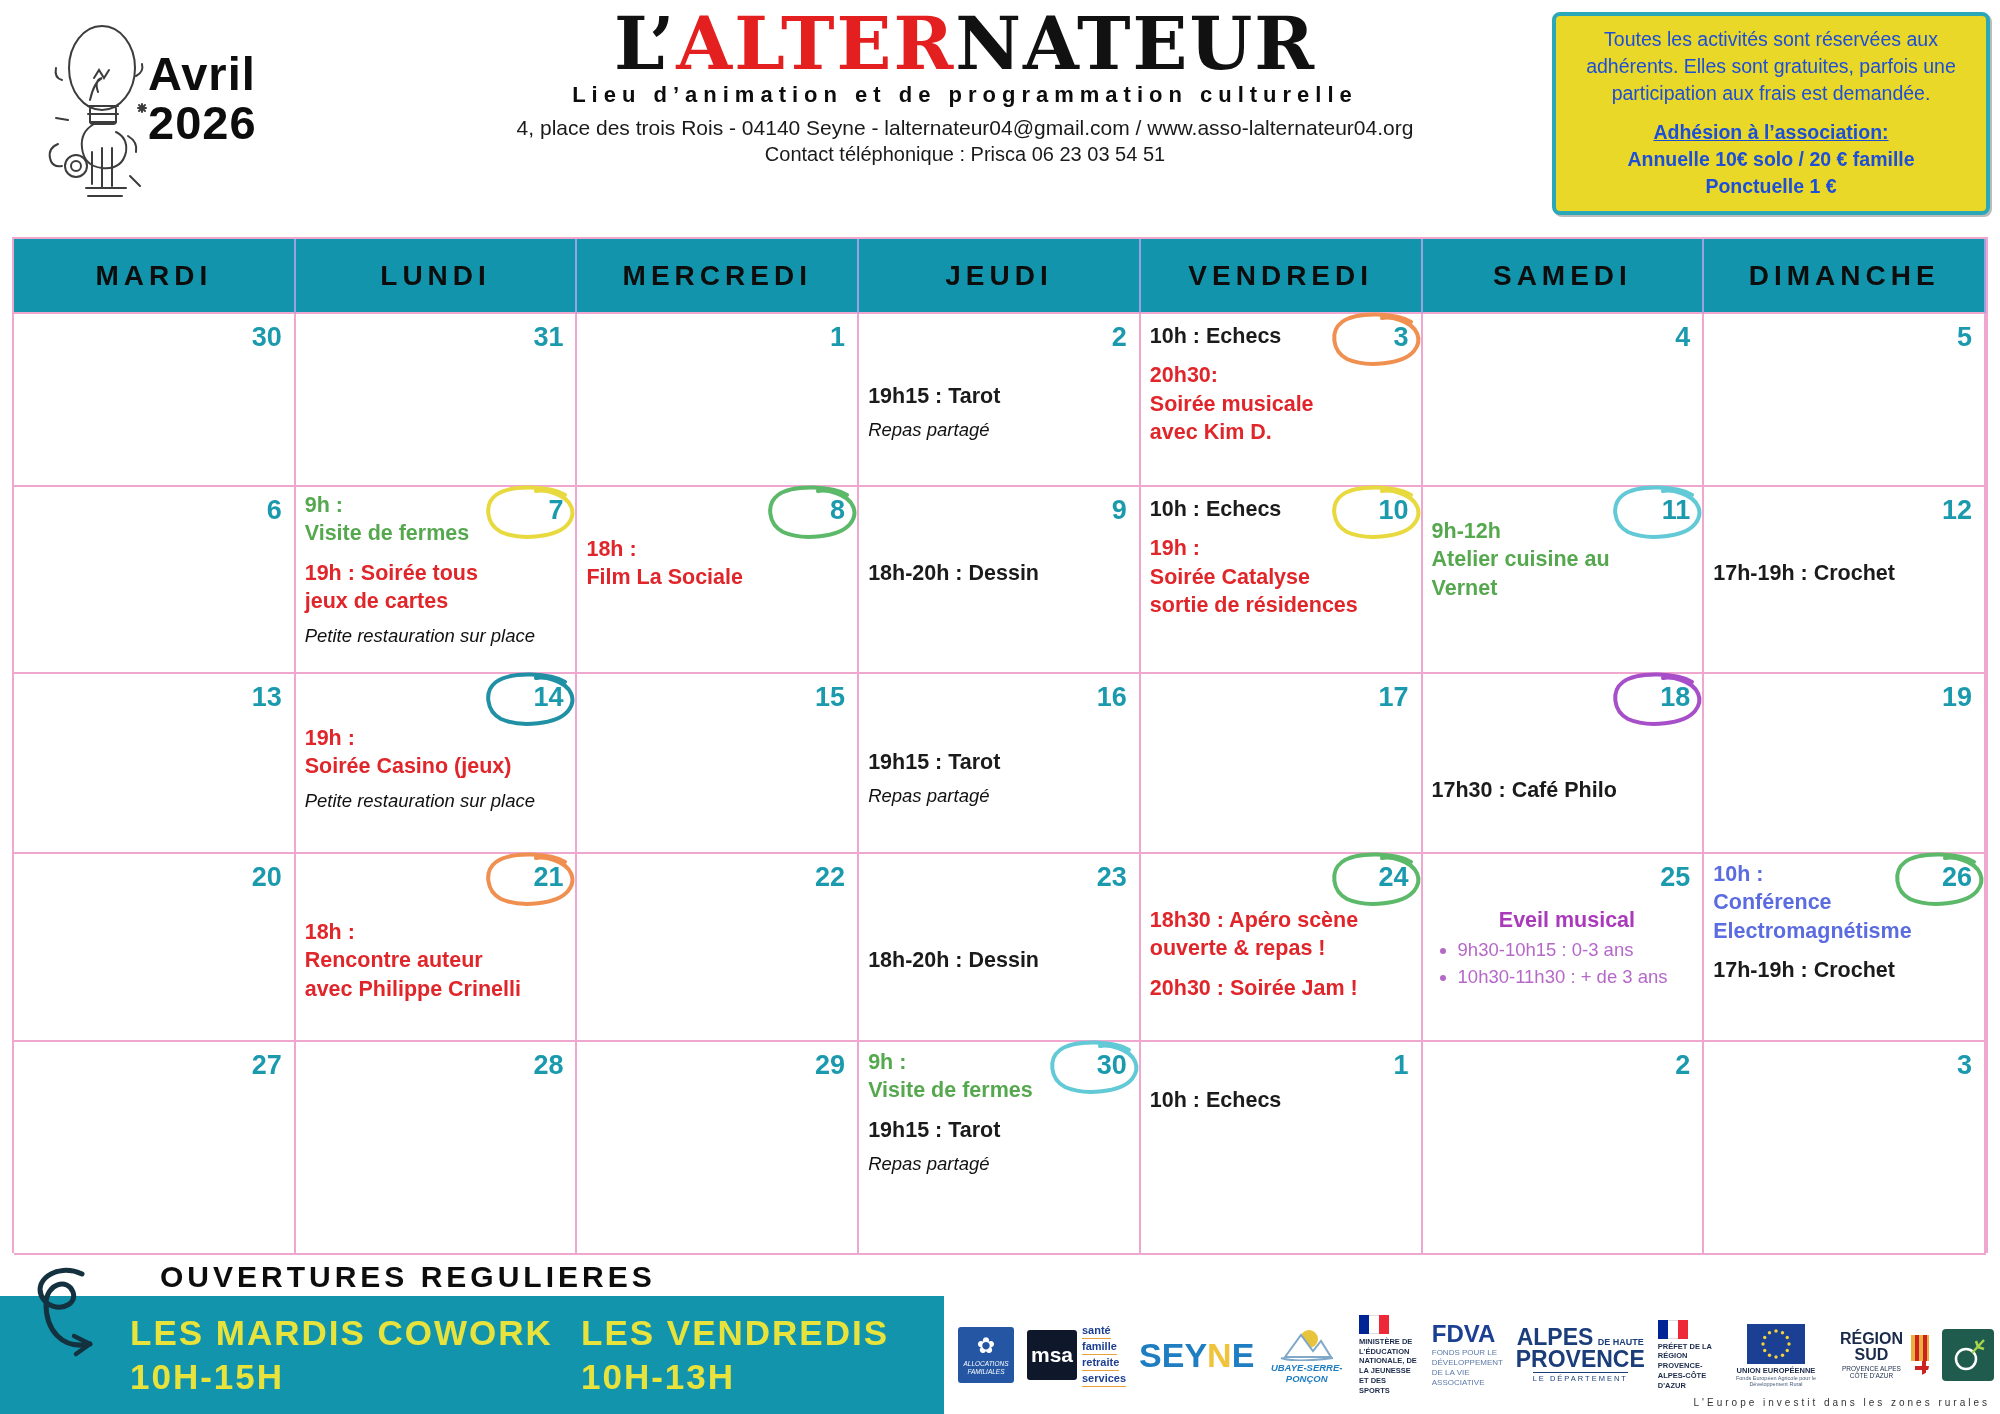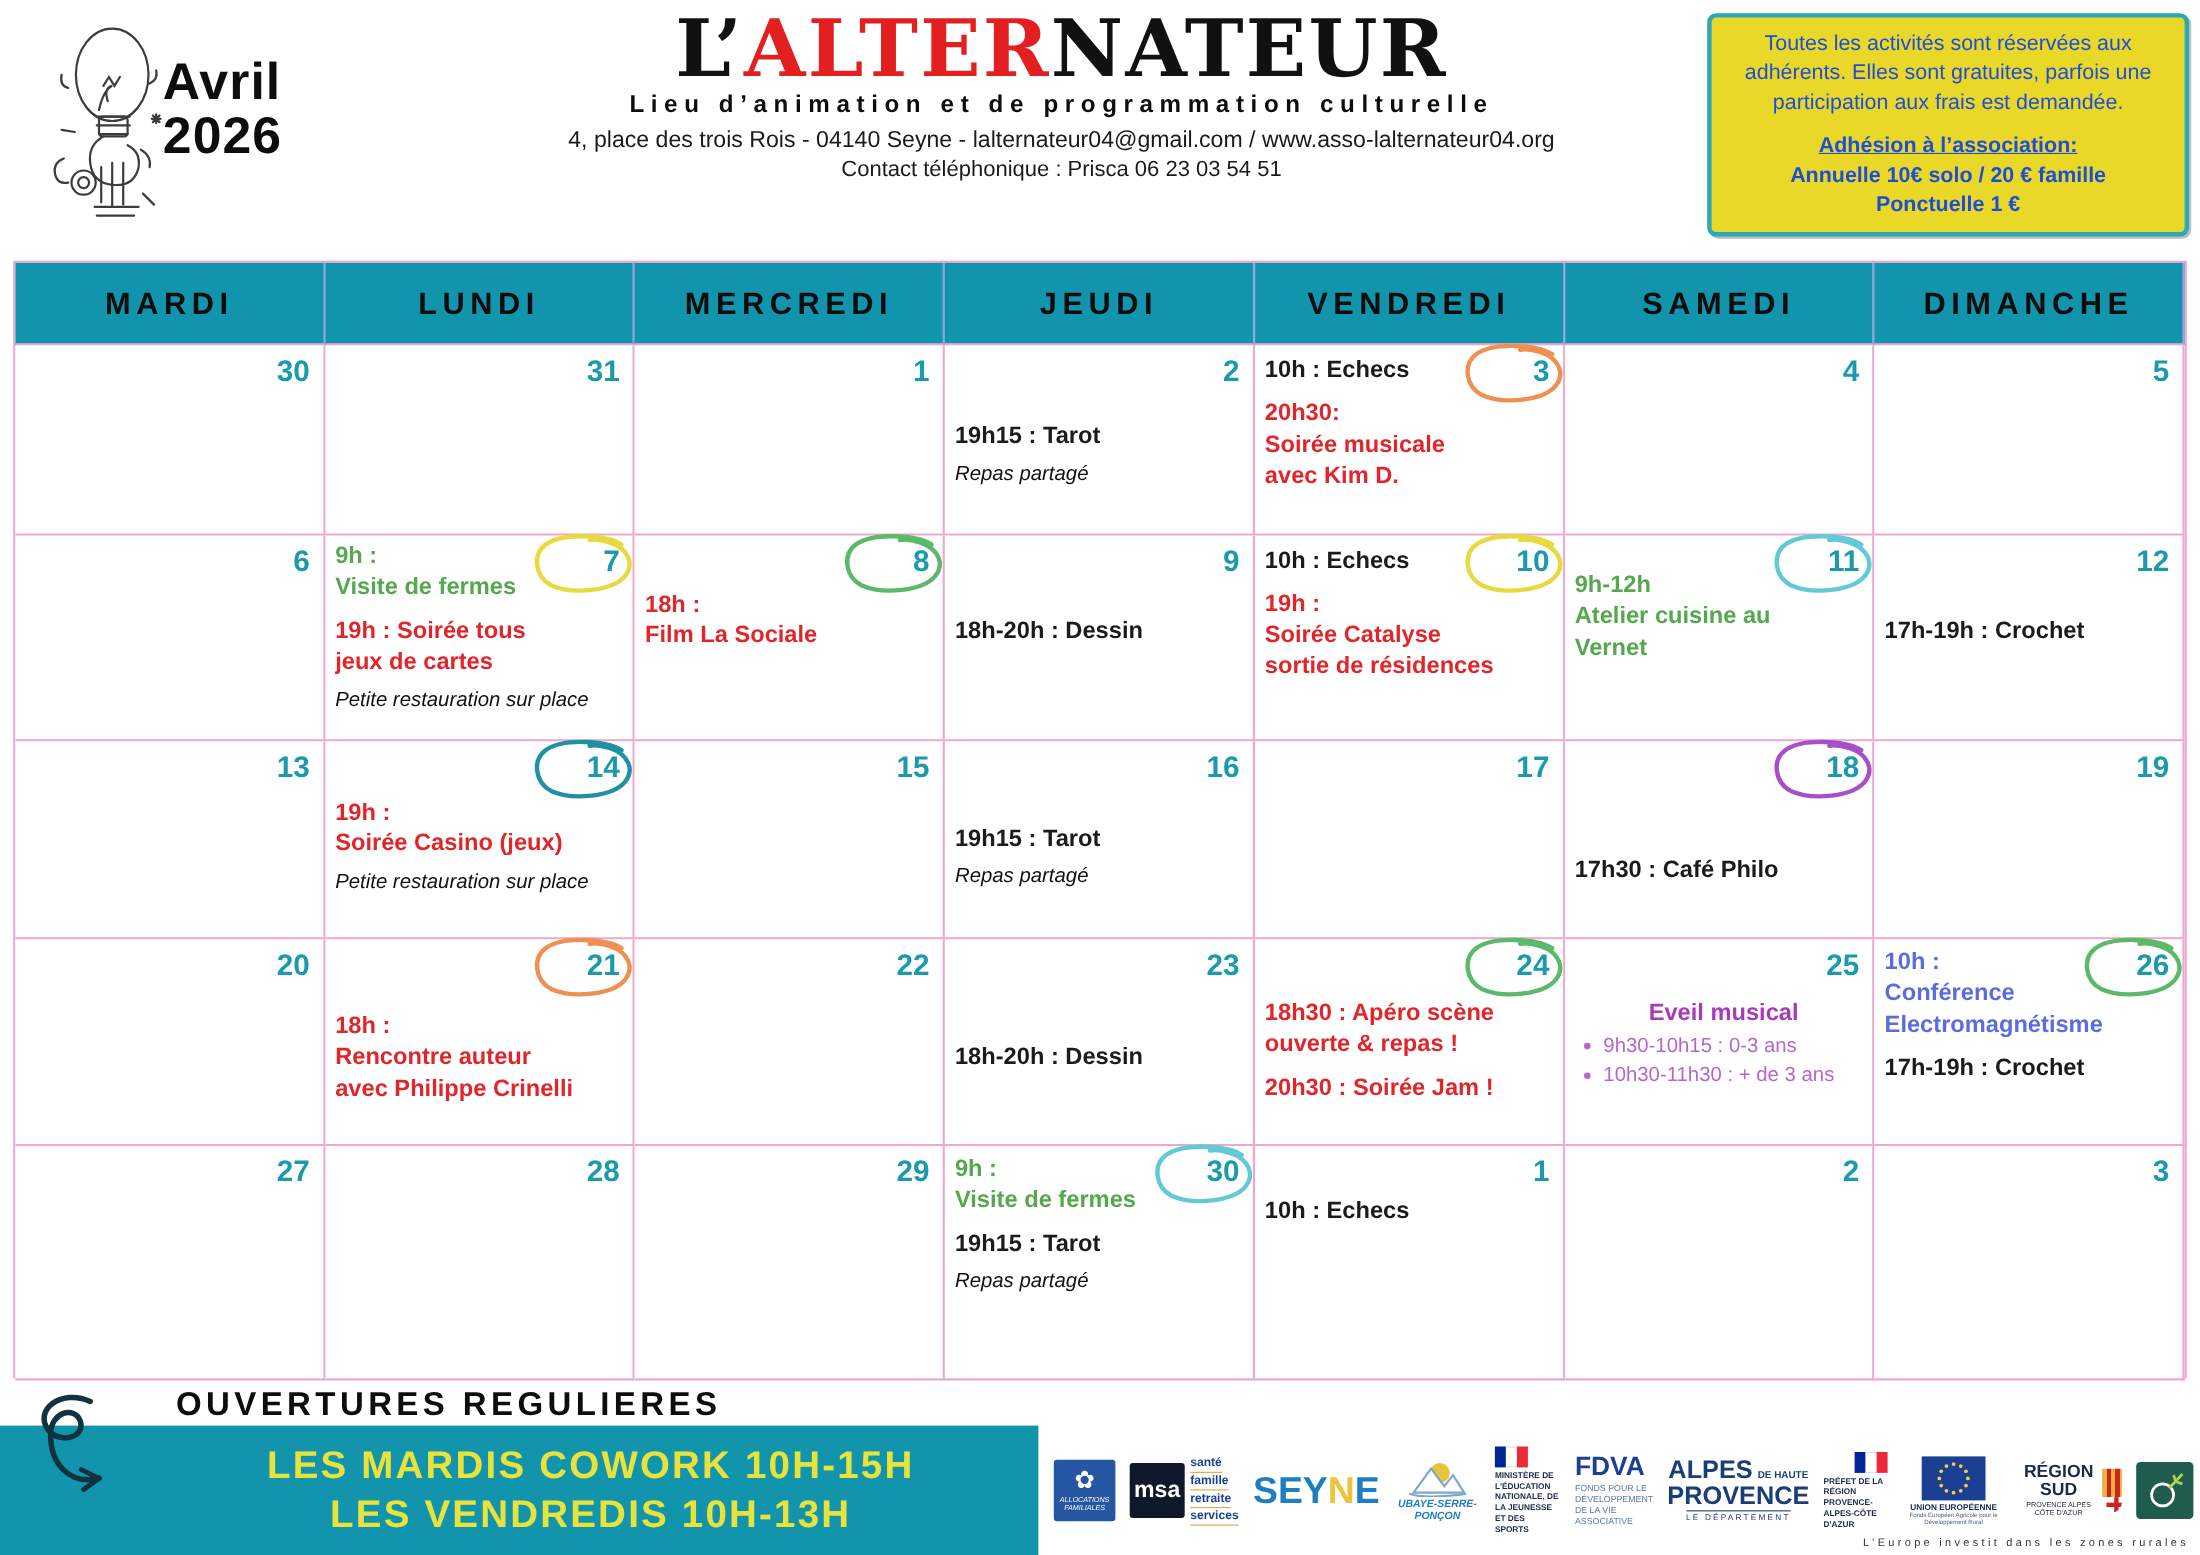--- a/index.html
+++ b/index.html
@@ -33,21 +33,21 @@
   .ev.red { color:#e0262a; }
   .ev.green { color:#55a84e; }
   .ev.blue { color:#5b6be0; }
   .ev.purple { color:#a93ab9; text-align:center; margin-bottom:4px; }
   .ev.italic { font-weight:normal; font-style:italic; font-size:18.5px; margin-top:-3px; color:#111; }
   .ev-bullets { list-style:disc; padding-left:26px; color:#b668c9; font-size:18.5px; font-weight:normal; line-height:1.35; }
   .ev-bullets li { margin-bottom:2px; }
 
   
   .reg-title { position:absolute; left:160px; top:1260px; font-size:30px; font-weight:bold; letter-spacing:4px; color:#0d0d0d; }
-  .banner { position:absolute; left:0; top:1296px; width:944px; height:118px; background:#1295ac; display:flex; flex-direction:column; align-items:center; justify-content:center; padding-left:130px; }
+  .banner { position:absolute; left:0; top:1296px; width:944px; height:118px; background:#1295ac; display:flex; align-items:center; justify-content:center; padding-left:130px; }
   .banner .line { color:#e8e33c; font-weight:bold; font-size:35px; letter-spacing:2px; line-height:1.25; }
   .arrow-svg { position:absolute; left:16px; top:1266px; width:130px; height:130px; z-index:3; }
 
   .logo-row { position:absolute; left:952px; top:1296px; width:1048px; height:118px; background:#fff; display:flex; align-items:center; gap:13px; padding:0 6px; }
   .logo { display:flex; flex-direction:column; align-items:center; justify-content:center; text-align:center; }
   .caf-box { width:56px; height:56px; background:#2456a4; color:#fff; display:flex; flex-direction:column; align-items:center; justify-content:center; border-radius:3px; }
   .caf-box .sym { font-size:22px; line-height:1; }
   .caf-box .t { font-size:6.5px; font-style:italic; margin-top:3px; line-height:1.2; }
   .msa { flex-direction:row; gap:5px; }
   .msa-box { width:50px; height:50px; background:#0f172a; color:#fff; font-weight:bold; font-size:21px; display:flex; align-items:center; justify-content:center; border-radius:3px; }
@@ -409,21 +409,21 @@
     </div>
     <div class="logo" style="width:96px;align-items:flex-start;">
       <div class="fdva-big">FDVA</div>
       <div class="fdva-sub">FONDS POUR LE DÉVELOPPEMENT DE LA VIE ASSOCIATIVE</div>
     </div>
     <div class="logo">
       <div><span class="alpes-1">ALPES</span> <span class="alpes-sm">DE HAUTE</span></div>
       <div class="alpes-1">PROVENCE</div>
       <div class="alpes-dep">LE DÉPARTEMENT</div>
     </div>
-    <div class="logo" style="width:84px;align-items:flex-end;">
+    <div class="logo" style="width:84px;align-items:flex-start;">
       <div class="flag">
           <i></i>
           <i></i>
           <i></i>
         </div>
       <div class="gov-text">Préfet de la Région Provence-Alpes-Côte d'Azur</div>
     </div>
     <div class="logo">
       <div class="eu-box">
         <svg width="58" height="40" viewBox="0 0 58 40" id="eu-stars">

